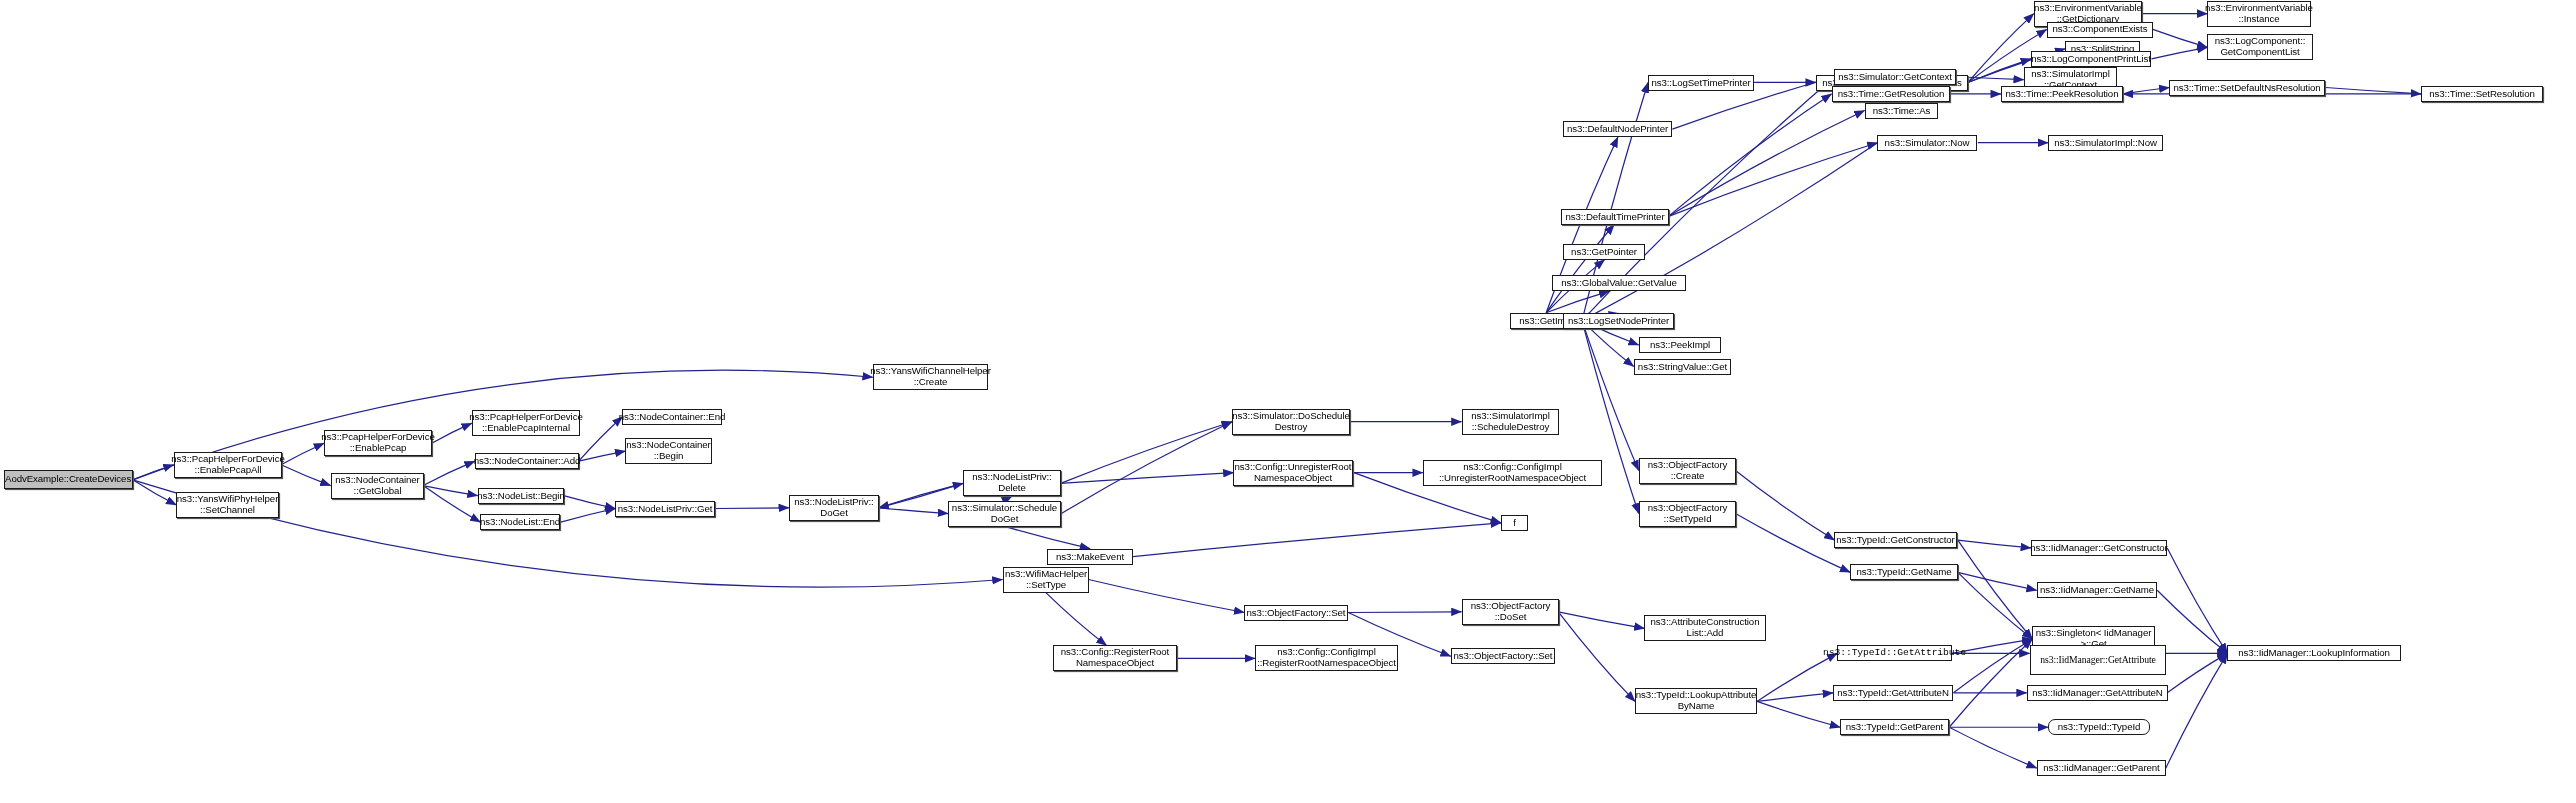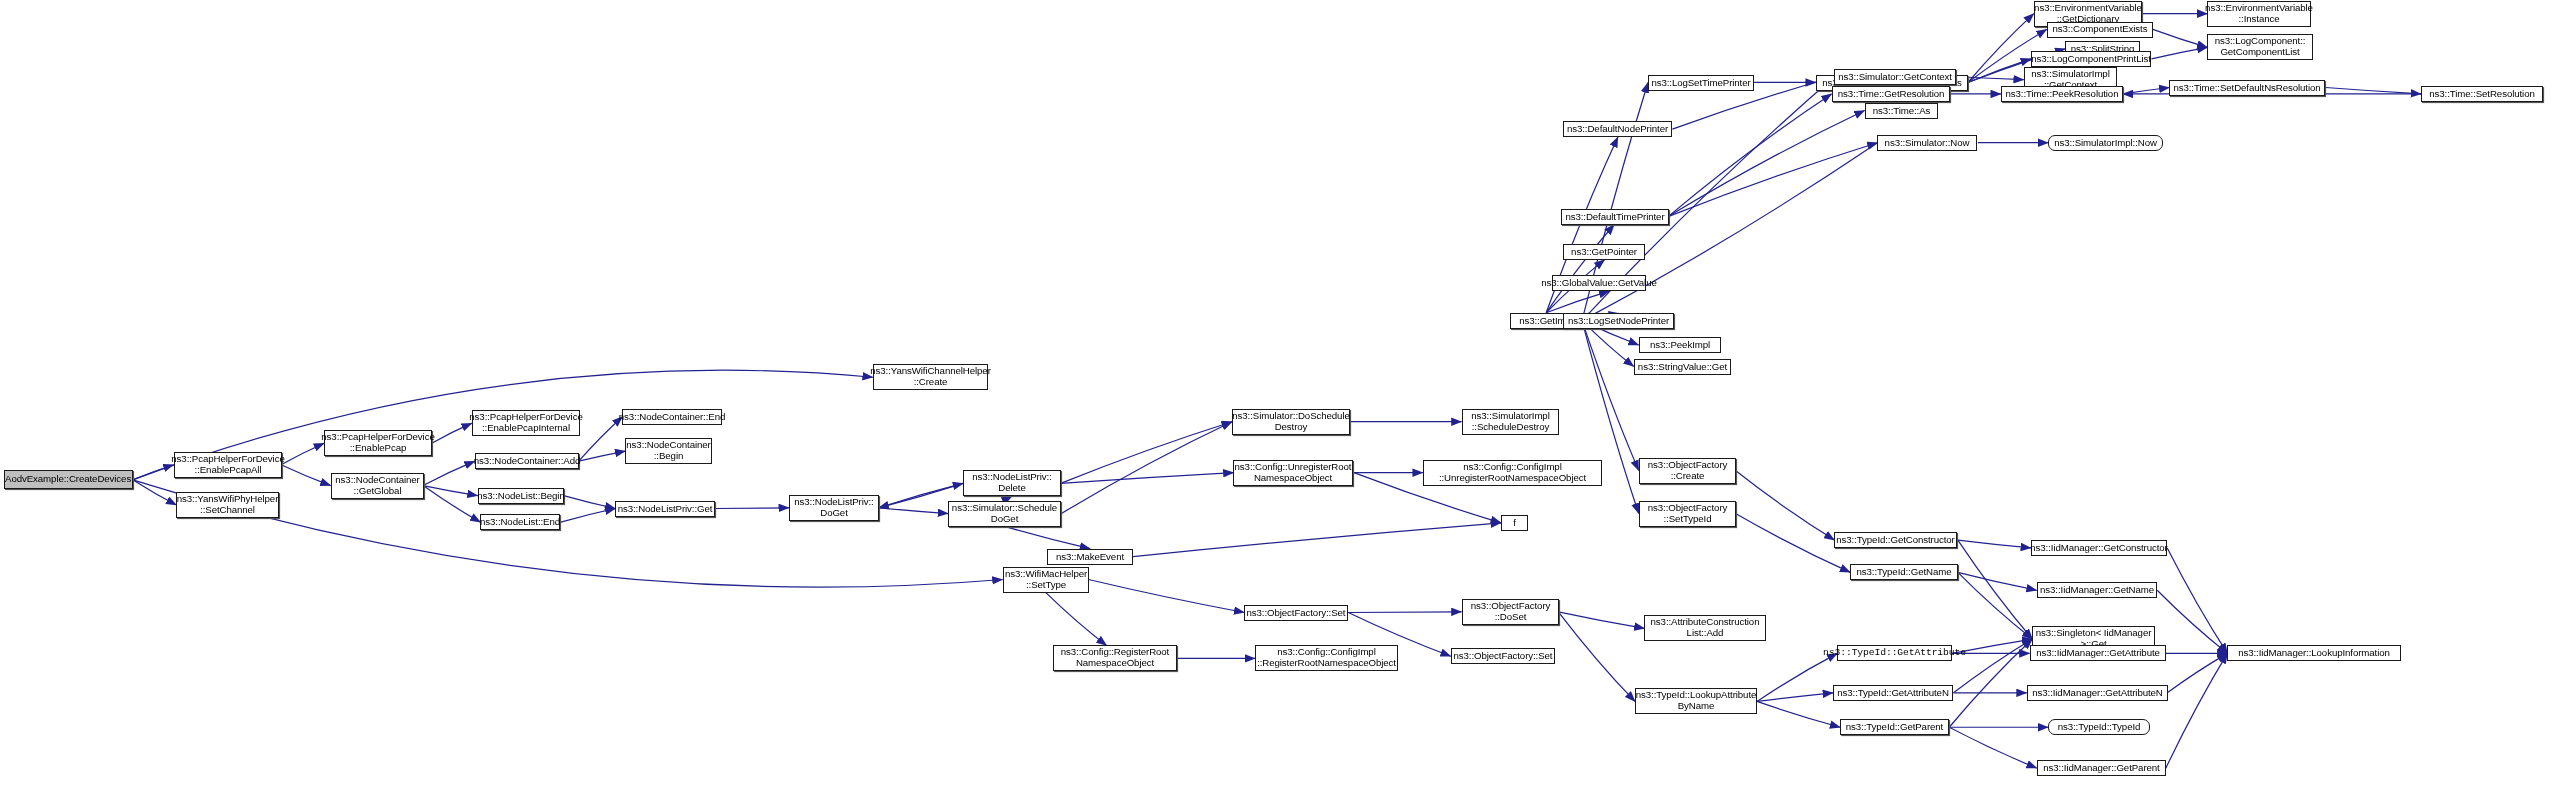--- a/index.html
+++ b/index.html
@@ -195,21 +195,21 @@
       <div class="node plain" style="left: 1635px; top: 688px; width: 122px; height: 26px;">ns3::TypeId::LookupAttribute
 ByName</div>
       <div class="node" style="left: 1510px; top: 313px; width: 72px; height: 16px;">ns3::GetImpl</div>
       <div class="node plain" style="left: 1639px; top: 337px; width: 82px; height: 16px;">ns3::PeekImpl</div>
       <div class="node plain" style="left: 1634px; top: 359px; width: 97px; height: 16px;">ns3::StringValue::Get</div>
       <div class="node" style="left: 1639px; top: 458px; width: 97px; height: 26px;">ns3::ObjectFactory
 ::Create</div>
       <div class="node" style="left: 1639px; top: 501px; width: 97px; height: 26px;">ns3::ObjectFactory
 ::SetTypeId</div>
       <div class="node plain" style="left: 1563px; top: 244px; width: 82px; height: 16px;">ns3::GetPointer</div>
-      <div class="node plain" style="left: 1552px; top: 275px; width: 94px; height: 16px;">ns3::GlobalValue::GetValue</div>
+      <div class="node plain" style="left: 1552px; top: 275px; width: 134px; height: 16px;">ns3::GlobalValue::GetValue</div>
       <div class="node" style="left: 1563px; top: 313px; width: 111px; height: 16px;">ns3::LogSetNodePrinter</div>
       <div class="node" style="left: 1561px; top: 209px; width: 108px; height: 16px;">ns3::DefaultTimePrinter</div>
       <div class="node plain" style="left: 1563px; top: 121px; width: 109px; height: 16px;">ns3::DefaultNodePrinter</div>
       <div class="node plain" style="left: 1648px; top: 75px; width: 106px; height: 16px;">ns3::LogSetTimePrinter</div>
       <div class="node" style="left: 1816px; top: 75px; width: 152px; height: 16px;">ns3::CheckEnvironmentVariables</div>
       <div class="node" style="left: 2034px; top: 0.7px; width: 108px; height: 26px;">ns3::EnvironmentVariable
 ::GetDictionary</div>
       <div class="node plain" style="left: 2047px; top: 21.5px; width: 106px; height: 16px;">ns3::ComponentExists</div>
       <div class="node plain" style="left: 2065px; top: 41px; width: 75px; height: 16px;">ns3::SplitString</div>
       <div class="node plain" style="left: 2031px; top: 51px; width: 120px; height: 16px;">ns3::LogComponentPrintList</div>
@@ -219,29 +219,29 @@
 GetComponentList</div>
       <div class="node" style="left: 1834px; top: 69px; width: 122px; height: 16px; text-align: right;">ns3::Simulator::GetContext</div>
       <div class="node plain" style="left: 2024px; top: 67px; width: 93px; height: 26px;">ns3::SimulatorImpl
 ::GetContext</div>
       <div class="node" style="left: 1832px; top: 86px; width: 118px; height: 16px;">ns3::Time::GetResolution</div>
       <div class="node plain" style="left: 1865px; top: 103px; width: 73px; height: 16px;">ns3::Time::As</div>
       <div class="node" style="left: 2001px; top: 86px; width: 122px; height: 16px;">ns3::Time::PeekResolution</div>
       <div class="node" style="left: 2169px; top: 80px; width: 156px; height: 16px;">ns3::Time::SetDefaultNsResolution</div>
       <div class="node" style="left: 2421px; top: 86px; width: 122px; height: 16px;">ns3::Time::SetResolution</div>
       <div class="node plain" style="left: 1877px; top: 135px; width: 100px; height: 16px;">ns3::Simulator::Now</div>
-      <div class="node plain" style="left: 2048px; top: 135px; width: 115px; height: 16px; border-radius: 7px;">ns3::SimulatorImpl::Now</div>
+      <div class="node plain" style="left: 2048px; top: 135px; width: 115px; height: 16px;">ns3::SimulatorImpl::Now</div>
       <div class="node" style="left: 1834px; top: 532px; width: 123px; height: 16px;">ns3::TypeId::GetConstructor</div>
       <div class="node" style="left: 1850px; top: 564px; width: 108px; height: 16px;">ns3::TypeId::GetName</div>
       <div class="node plain" style="left: 2031px; top: 540px; width: 136px; height: 16px;">ns3::IidManager::GetConstructor</div>
       <div class="node plain" style="left: 2037px; top: 582px; width: 120px; height: 16px;">ns3::IidManager::GetName</div>
       <div class="node plain" style="left: 2032px; top: 626px; width: 123px; height: 26px;">ns3::Singleton&lt; IidManager
 &gt;::Get</div>
       <div class="node plain" style="left: 1837px; top: 645px; width: 115px; height: 16px; font-family: Liberation Mono, monospace;">ns3::TypeId::GetAttribute</div>
-      <div class="node plain" style="left: 2030px; top: 645px; width: 136px; height: 16px;">ns3::IidManager::GetAttribute</div>
+      <div class="node plain" style="left: 2030px; top: 645px; width: 136px; height: 30px; font-family: Liberation Serif, serif;">ns3::IidManager::GetAttribute</div>
       <div class="node plain" style="left: 2227px; top: 645px; width: 174px; height: 16px;">ns3::IidManager::LookupInformation</div>
       <div class="node plain" style="left: 1833px; top: 685px; width: 120px; height: 16px;">ns3::TypeId::GetAttributeN</div>
       <div class="node plain" style="left: 2027px; top: 685px; width: 141px; height: 16px;">ns3::IidManager::GetAttributeN</div>
       <div class="node" style="left: 1840px; top: 719px; width: 109px; height: 16px;">ns3::TypeId::GetParent</div>
       <div class="node plain" style="left: 2048px; top: 719px; width: 102px; height: 16px; border-radius: 7px;">ns3::TypeId::TypeId</div>
       <div class="node plain" style="left: 2037px; top: 760px; width: 129px; height: 16px;">ns3::IidManager::GetParent</div>
     </div>
 </div>
 
 

